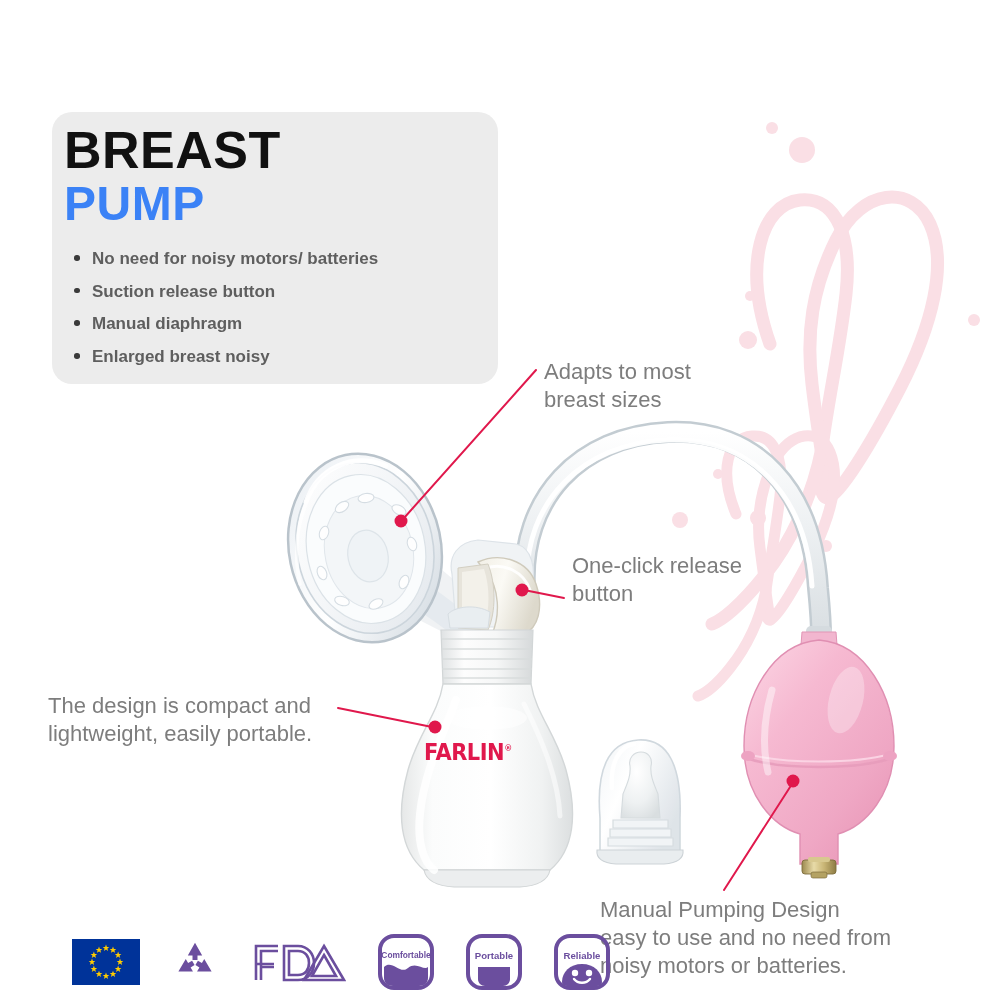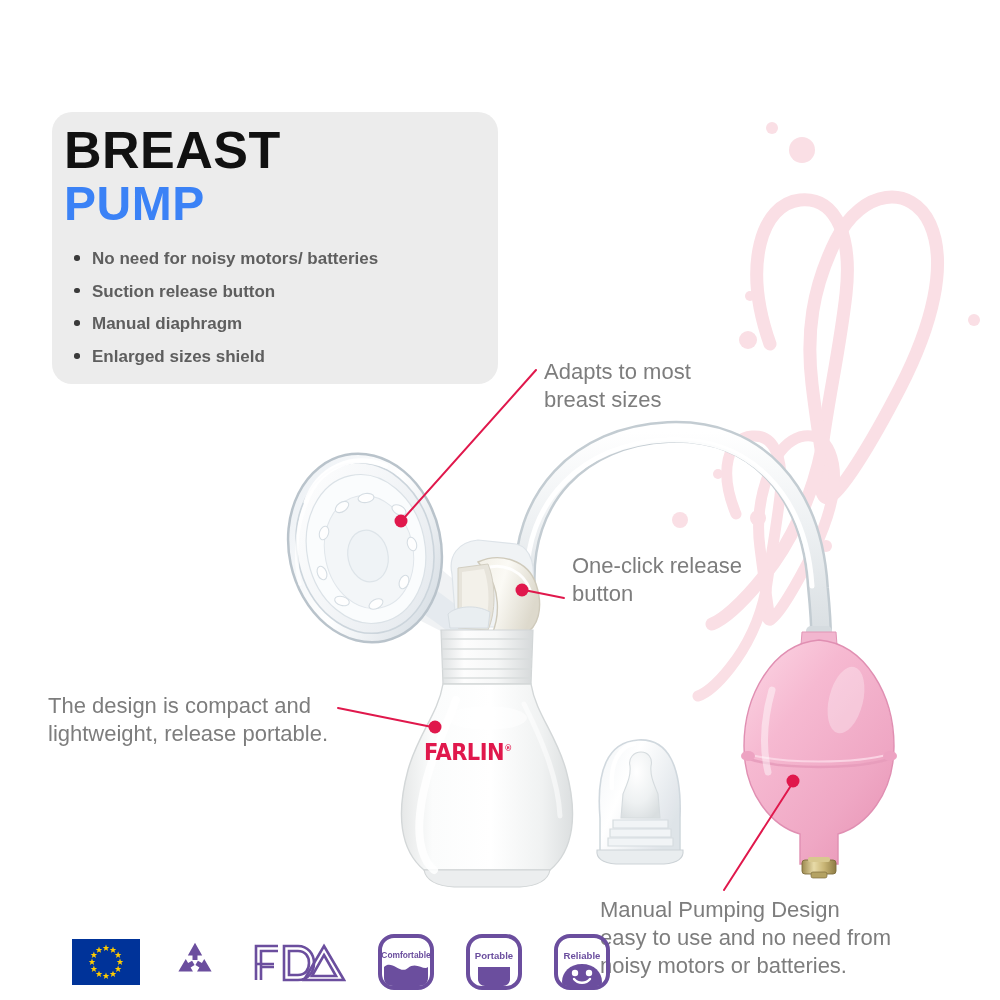--- a/index.html
+++ b/index.html
@@ -192,21 +192,21 @@
     <li>
       <span class="dot"></span>
       <span>Suction release button</span>
     </li>
     <li>
       <span class="dot"></span>
       <span>Manual diaphragm</span>
     </li>
     <li>
       <span class="dot"></span>
-      <span>Enlarged sizes shield</span>
+      <span>Enlarged breast noisy</span>
     </li>
   </ul>
 
   <svg class="product-layer" width="1000" height="1000" viewBox="0 0 1000 1000">
     <defs>
       <linearGradient id="gShield" x1="0" y1="0" x2="1" y2="1">
         <stop offset="0%" stop-color="#ffffff"></stop>
         <stop offset="45%" stop-color="#f4f6f8"></stop>
         <stop offset="100%" stop-color="#e2e7ec"></stop>
       </linearGradient>
@@ -414,21 +414,21 @@
       <circle cx="435" cy="699" r="6.5"></circle>
       <circle cx="793" cy="753" r="6.5"></circle>
     </g>
   </svg>
 
   <div class="callout" id="callout-shield">Adapts to most
 breast sizes</div>
   <div class="callout" id="callout-release">One-click release
 button</div>
   <div class="callout" id="callout-compact">The design is compact and
-lightweight, release portable.</div>
+lightweight, easily portable.</div>
   <div class="callout" id="callout-manual">Manual  Pumping Design
 easy to use and no need from
 noisy motors or batteries.</div>
 
   <div class="badges">
 
     <span class="badge-item">
       <svg width="68" height="46" viewBox="0 0 68 46">
         <rect x="0" y="0" width="68" height="46" fill="#003399"></rect>
         <g fill="#ffcc00">

